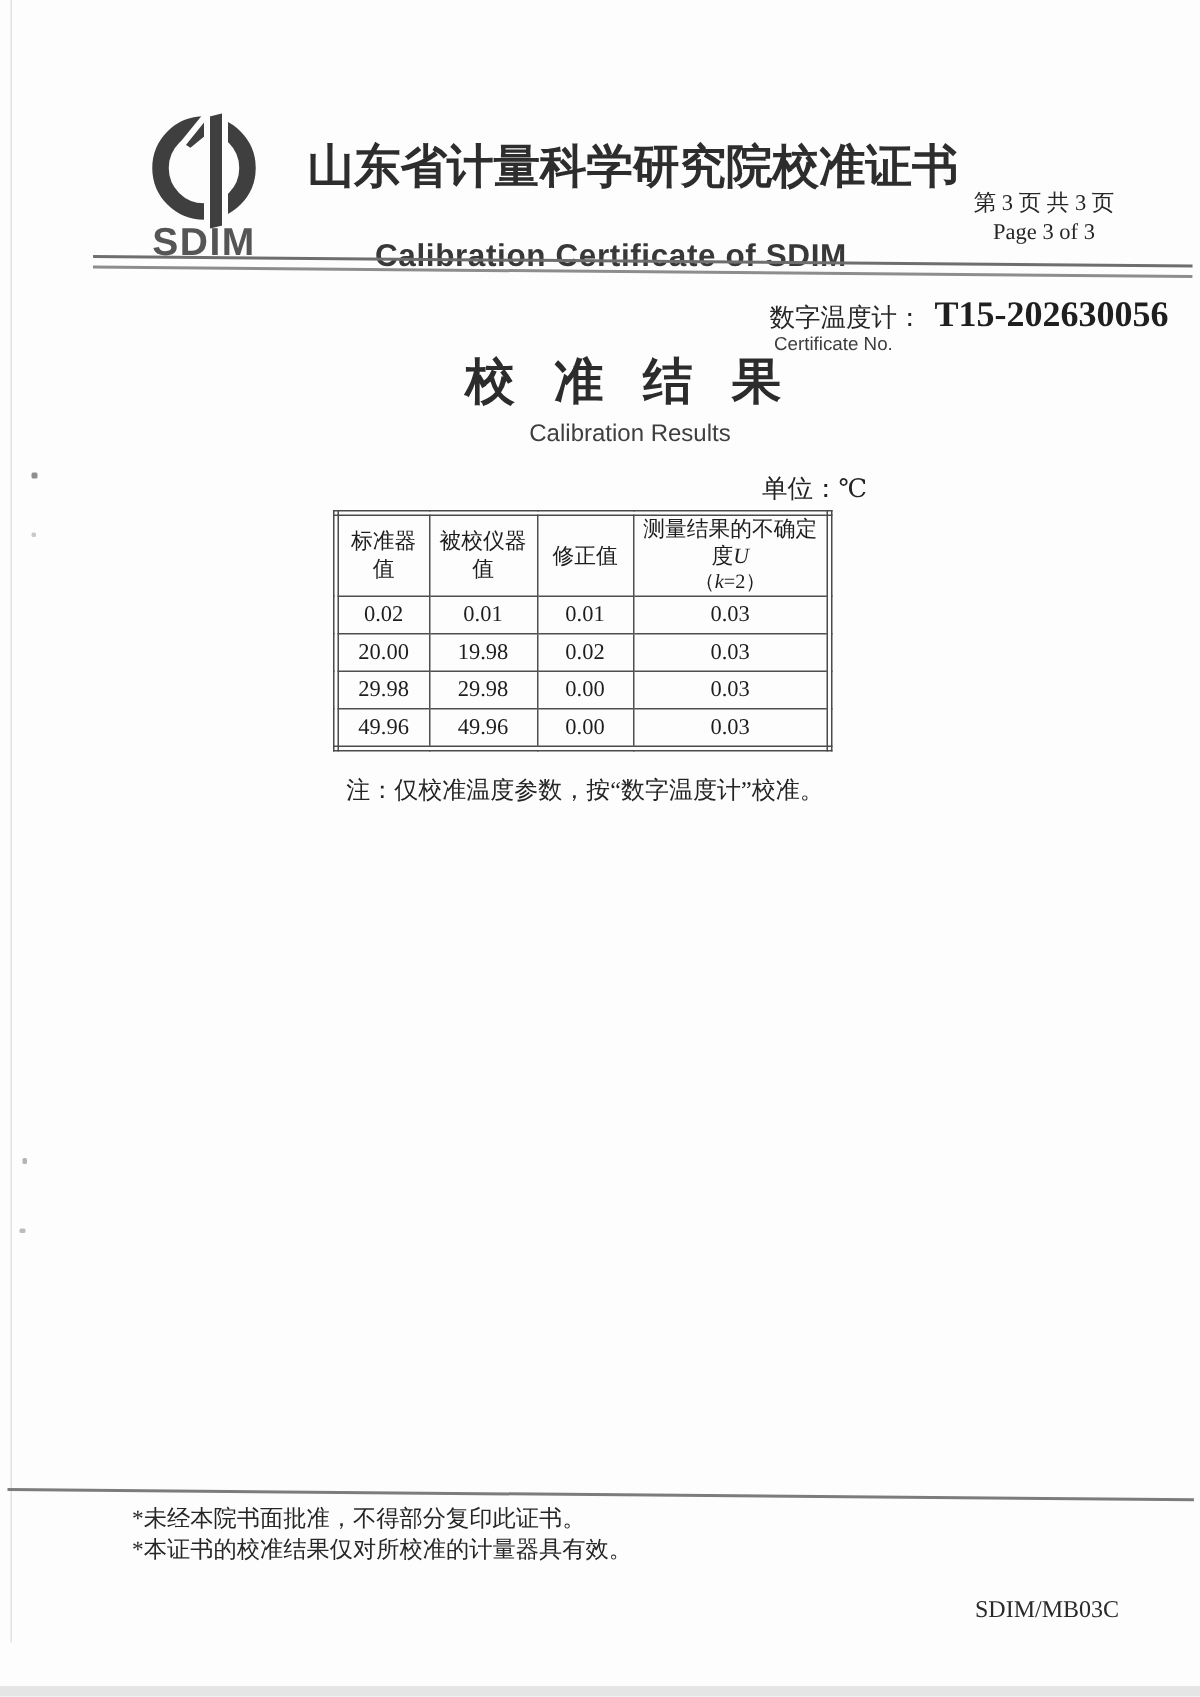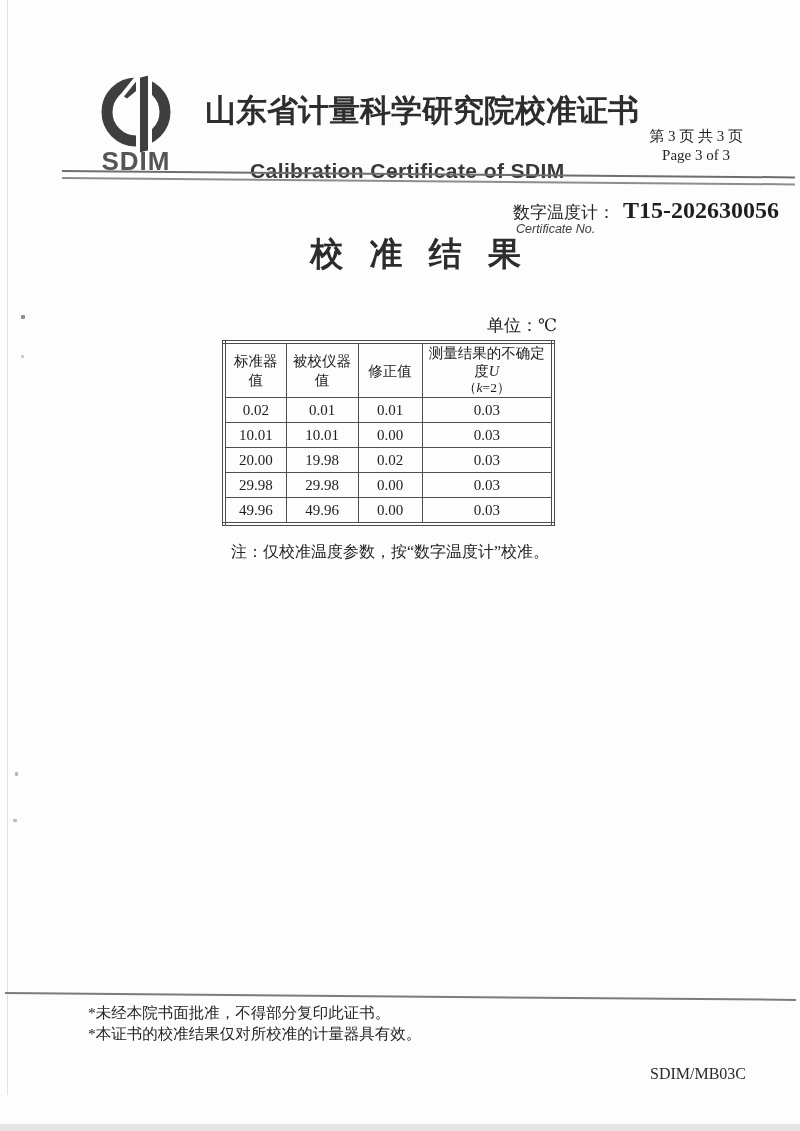--- a/index.html
+++ b/index.html
@@ -48,36 +48,36 @@
     transform: rotate(0.5deg); transform-origin: left center;
   }
 
   
   .cert-block { left: 513px; top: 197px; white-space: nowrap; }
   .cert-label { font-size: 17px; color: #262626; }
   .cert-number { font-size: 24px; color: #1f1f1f; margin-left: 8px; font-weight: bold; }
   .cert-en {
     left: 516px; top: 222px;
     font-family: "Liberation Sans", "DejaVu Sans", sans-serif;
-    font-size: 12.5px; color: #3d3d3d; font-style: italic;
+    font-size: 12.5px; color: #3d3d3d;
   }
 
   
   .section-head { left: 180px; top: 232px; width: 480px; text-align: center; }
   .section-title-cn {
     font-size: 33px; font-weight: 700; color: #2c2c2c;
     letter-spacing: 9px; white-space: nowrap;
   }
   .section-title-en {
     margin-top: 4px;
     font-family: "Liberation Sans", "DejaVu Sans", sans-serif;
     font-size: 16px; color: #3f3f3f;
   }
 
-  .unit-line { left: 411px; top: 314px; width: 146px; text-align: right;
+  .unit-line { left: 432px; top: 314px; width: 146px; text-align: right;
     font-size: 17px; color: #242424; }
 
   
   .results-table-wrap { left: 222px; top: 340px; }
   table.results {
     border-collapse: collapse;
     border: 4px double #4b4b4b;
     background: transparent;
   }
   table.results th, table.results td {
@@ -87,21 +87,21 @@
     padding: 0 2px;
   }
   table.results th { font-size: 14.5px; height: 42px; line-height: 1.25; }
   table.results td { font-size: 15px; height: 24px; }
   .col-std { width: 62px; } .col-dut { width: 72px; }
   .col-corr { width: 64px; } .col-unc { width: 131px; }
   .sym-italic { font-style: italic; font-family: "Liberation Serif", serif; }
   .unc-line2 { font-size: 13.5px; }
 
   
-  .note-block { left: 190px; top: 540px; width: 400px; text-align: center;
+  .note-block { left: 190px; top: 516px; width: 400px; text-align: center;
     font-size: 16px; color: #242424; line-height: 1.5; }
 
   
   .footer-rule {
     left: 5px; top: 992px; width: 791px; height: 0;
     border-top: 2px solid #7c7c7c;
     transform: rotate(0.5deg); transform-origin: left center;
   }
   .footer-notes { left: 88px; top: 1003px; font-size: 15.5px; color: #262626;
     line-height: 1.35; }
@@ -136,20 +136,21 @@
 
 <div class="abs double-rule"></div>
 
 <div class="abs cert-block">
   <span class="cert-label">数字温度计：</span><span class="cert-number">T15-202630056</span>
 </div>
 <div class="abs cert-en">Certificate No.</div>
 
 <div class="abs section-head">
   <div class="section-title-cn">校 准 结 果</div>
+  <div class="section-title-en">Calibration Results</div>
 </div>
 
 <div class="abs unit-line">单位：℃</div>
 
 <div class="abs results-table-wrap">
   <table class="results">
     <colgroup>
       <col class="col-std">
         <col class="col-dut">
         <col class="col-corr">
@@ -169,26 +170,20 @@
       </tr>
     </thead>
     <tbody>
         <tr>
           <td>0.02</td>
           <td>0.01</td>
           <td>0.01</td>
           <td>0.03</td>
         </tr>
         <tr>
-          <td>10.01</td>
-          <td>10.01</td>
-          <td>0.00</td>
-          <td>0.03</td>
-        </tr>
-        <tr>
           <td>20.00</td>
           <td>19.98</td>
           <td>0.02</td>
           <td>0.03</td>
         </tr>
         <tr>
           <td>29.98</td>
           <td>29.98</td>
           <td>0.00</td>
           <td>0.03</td>

